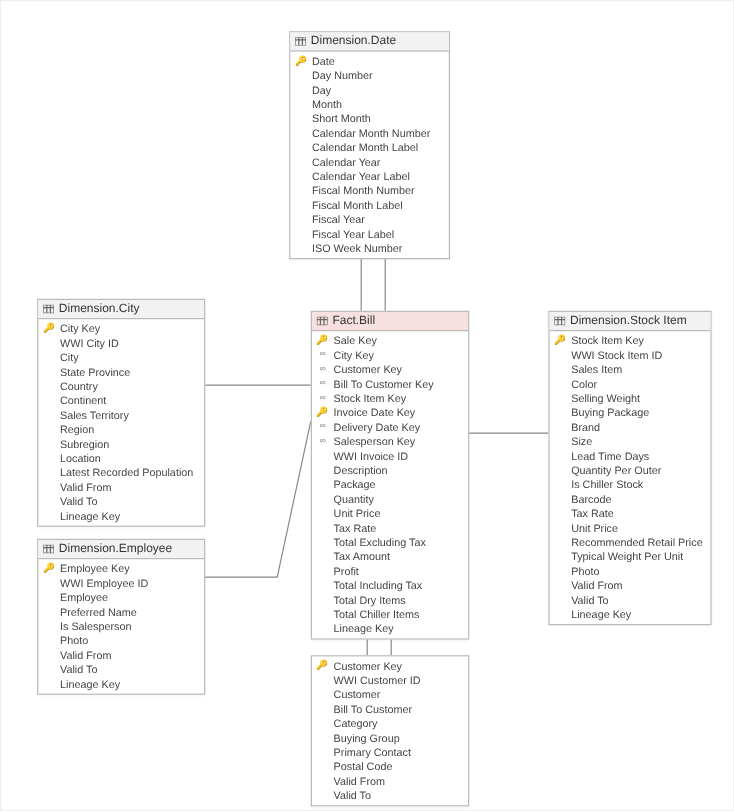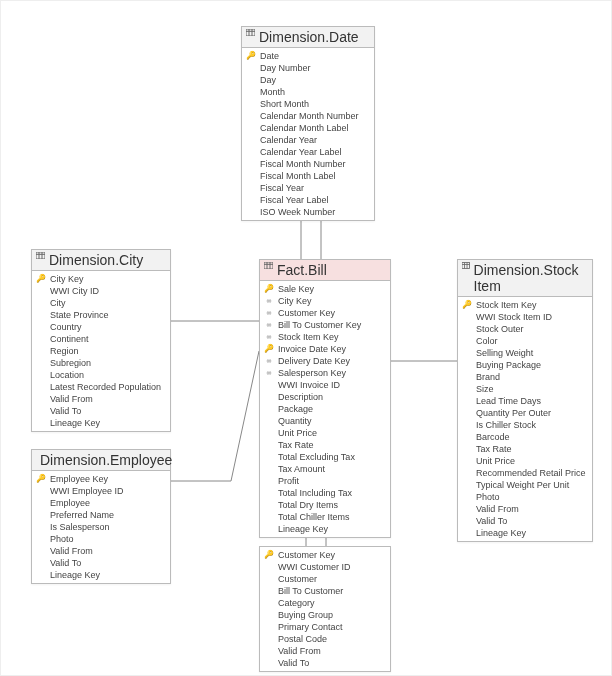--- a/index.html
+++ b/index.html
@@ -1,18 +1,18 @@
 <!DOCTYPE html>
 <html><head>
 <meta charset="utf-8">
 <style>
   html,body{margin:0;padding:0;background:#fff;font-family:"Segoe UI",Arial,sans-serif;font-size:9px;color:#444}
   .canvas{position:relative;width:612px;height:676px;box-sizing:border-box;border:1px solid #eee;box-shadow:0 2px 8px rgba(0,0,0,.15);margin:0}
   .tbl{position:absolute;background:#fff;border:1px solid #bbb;box-shadow:0 1px 2px rgba(0,0,0,.05)}
-  .tbl-header{background:#f2f2f2;border-bottom:1px solid #bbb;padding:2px 4px;font-size:14px;color:#333;display:flex;align-items:flex-start;gap:4px}
+  .tbl-header{background:#f2f2f2;border-bottom:1px solid #bbb;padding:2px 4px;font-size:10px;color:#333;display:flex;align-items:center;gap:4px}
   .tbl-header.red{background:#f7e0e0}
   .tbl-body{padding:2px 0}
   .col{display:flex;align-items:center;gap:4px;padding:0 4px;line-height:12px;white-space:nowrap}
   .keyslot{width:10px;display:inline-flex;justify-content:center;align-items:center;font-size:8px}
   .pk{color:#d4a600}
   .fk{font-size:7px;color:#777}
   svg.lines{position:absolute;left:0;top:0;width:612px;height:676px;pointer-events:none}
   .conn{stroke:#888;stroke-width:1;fill:none}
   .table-icon{width:9px;height:7px;display:inline-block}
 </style>
@@ -136,20 +136,24 @@
         <div class="col">
           <span class="keyslot"></span>
           <span>Country</span>
         </div>
         <div class="col">
           <span class="keyslot"></span>
           <span>Continent</span>
         </div>
         <div class="col">
           <span class="keyslot"></span>
+          <span>Sales Territory</span>
+        </div>
+        <div class="col">
+          <span class="keyslot"></span>
           <span>Region</span>
         </div>
         <div class="col">
           <span class="keyslot"></span>
           <span>Subregion</span>
         </div>
         <div class="col">
           <span class="keyslot"></span>
           <span>Location</span>
         </div>
@@ -334,21 +338,21 @@
         <div class="col">
           <span class="keyslot pk">🔑</span>
           <span>Stock Item Key</span>
         </div>
         <div class="col">
           <span class="keyslot"></span>
           <span>WWI Stock Item ID</span>
         </div>
         <div class="col">
           <span class="keyslot"></span>
-          <span>Stock Outer</span>
+          <span>Sales Item</span>
         </div>
         <div class="col">
           <span class="keyslot"></span>
           <span>Color</span>
         </div>
         <div class="col">
           <span class="keyslot"></span>
           <span>Selling Weight</span>
         </div>
         <div class="col">

